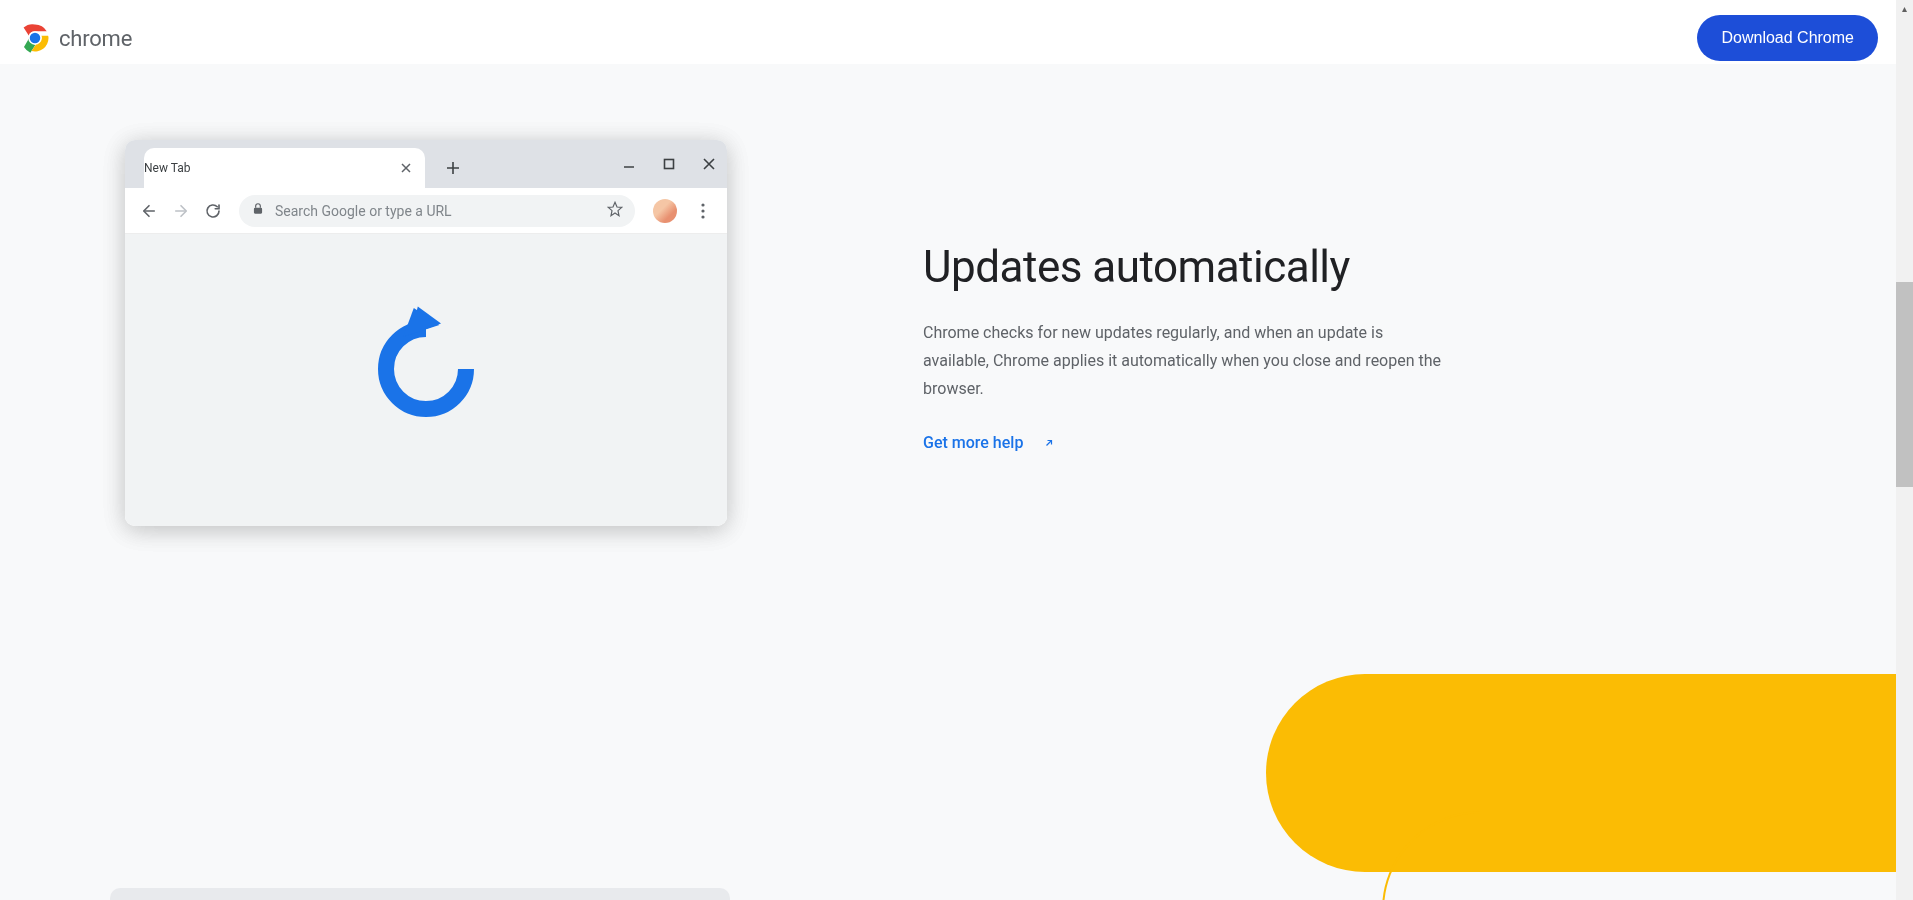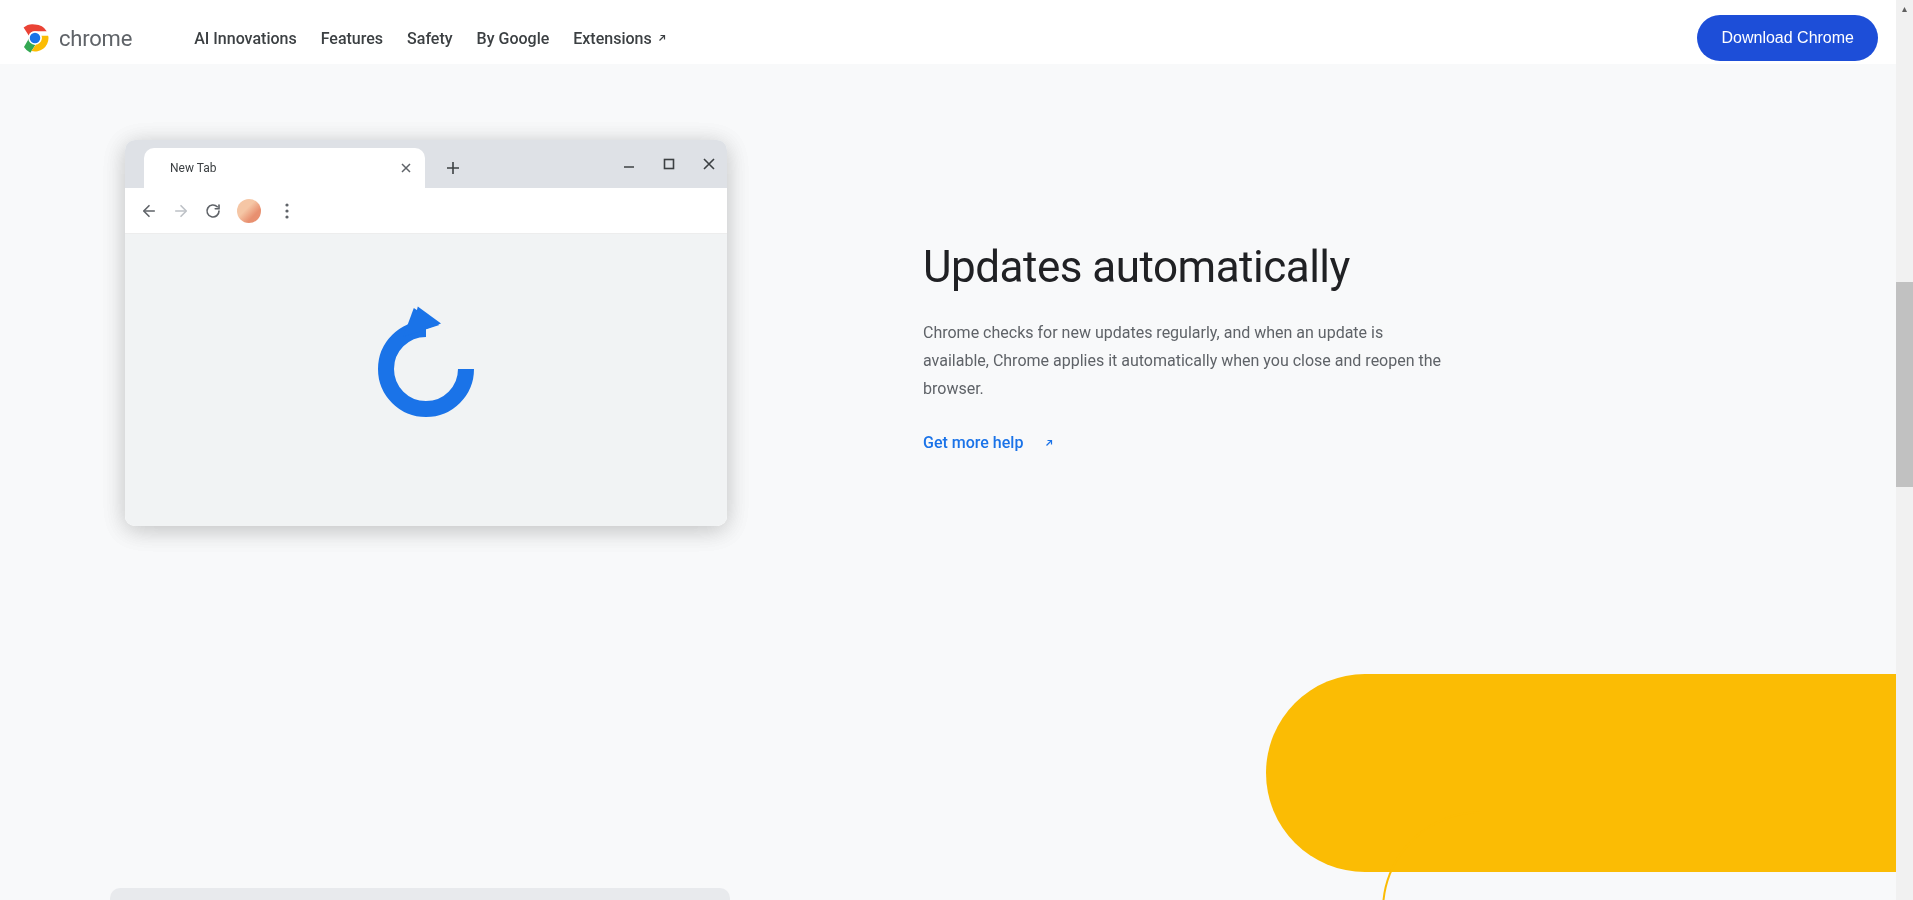--- a/index.html
+++ b/index.html
@@ -157,21 +157,21 @@
       position: relative;
     }
     .tab {
       background: #fff;
       height: 40px;
       width: 281px;
       margin-left: 19px;
       border-radius: 10px 10px 0 0;
       display: flex;
       align-items: center;
-      padding: 0 14px 0 26px;
+      padding: 0 14px 0 0;
       position: relative;
     }
     .tab-title {
       font-size: 12px;
       color: #3c4043;
       flex: 1;
     }
     .tab-close {
       font-size: 14px;
       color: #5f6368;
@@ -326,35 +326,20 @@
           <circle cx="24" cy="24" r="22" fill="#fff"></circle>
           <path d="M24 6a18 18 0 0 1 15.6 9H24a9 9 0 0 0-8.35 5.64L8.8 10.1A17.93 17.93 0 0 1 24 6z" fill="#ea4335"></path>
           <path d="M9.3 36.1 17 22.7A9 9 0 0 0 24 33l.7-.03-6.86 10.58A18 18 0 0 1 9.3 36.1z" fill="#34a853"></path>
           <path d="M42 24a18 18 0 0 1-22.7 17.4L26.2 31.3A9 9 0 0 0 33 24c0-1.05-.18-2.05-.5-3H41.5c.33 .97 .5 1.97 .5 3z" fill="#fbbc04"></path>
           <circle cx="24" cy="24" r="9" fill="#fff"></circle>
           <circle cx="24" cy="24" r="7" fill="#1a73e8"></circle>
         </svg>
       </span>
       <span class="chrome-logo-text">chrome</span>
     </div>
-    <nav class="nav">
-      <span class="nav-item">AI Innovations</span>
-      <span class="nav-item">Features</span>
-      <span class="nav-item">Safety</span>
-      <span class="nav-item">By Google</span>
-      <span class="nav-item">
-        <span>Extensions</span>
-        <span class="ext-icon-wrap">
-          <svg width="12" height="12" viewBox="0 0 24 24" fill="none" stroke="#3c4043" stroke-width="2.4">
-            <path d="M7 17 L17 7"></path>
-            <path d="M9 7 H17 V15"></path>
-          </svg>
-        </span>
-      </span>
-    </nav>
     <button class="download-btn">Download Chrome</button>
   </div>
 
   <div class="main">
     <div class="yellow-shape">
       <div class="yellow-pill"></div>
       <div class="yellow-outline"></div>
     </div>
 
     <div class="browser-window">
@@ -452,20 +437,34 @@
             <path d="M5 12 H18"></path>
             <path d="M12 5 L19 12 L12 19"></path>
           </svg>
         </span>
         <span class="nav-icon">
           <svg width="18" height="18" viewBox="0 0 24 24" fill="none" stroke="#5f6368" stroke-width="2.2" stroke-linecap="round">
             <path d="M20 12a8 8 0 1 1-2.34-5.66"></path>
             <path d="M20 4 V9 H15"></path>
           </svg>
         </span>
+        <div class="omnibox">
+          <span>
+            <svg width="14" height="14" viewBox="0 0 24 24" fill="#5f6368">
+              <rect x="5" y="10" width="14" height="10" rx="2"></rect>
+              <path d="M8 10 V7 a4 4 0 0 1 8 0 V10" fill="none" stroke="#5f6368" stroke-width="2"></path>
+            </svg>
+          </span>
+          <span class="omnibox-text">Search Google or type a URL</span>
+          <span class="star-icon">
+            <svg width="16" height="16" viewBox="0 0 24 24" fill="none" stroke="#5f6368" stroke-width="1.8">
+              <path d="M12 2 L15 9 L22 9.5 L16.5 14.5 L18 22 L12 18 L6 22 L7.5 14.5 L2 9.5 L9 9 Z"></path>
+            </svg>
+          </span>
+        </div>
         <span class="avatar"></span>
         <span class="nav-icon kebab">
           <svg width="4" height="16" viewBox="0 0 4 16" fill="#5f6368">
             <circle cx="2" cy="2" r="1.6"></circle>
             <circle cx="2" cy="8" r="1.6"></circle>
             <circle cx="2" cy="14" r="1.6"></circle>
           </svg>
         </span>
       </div>
 

